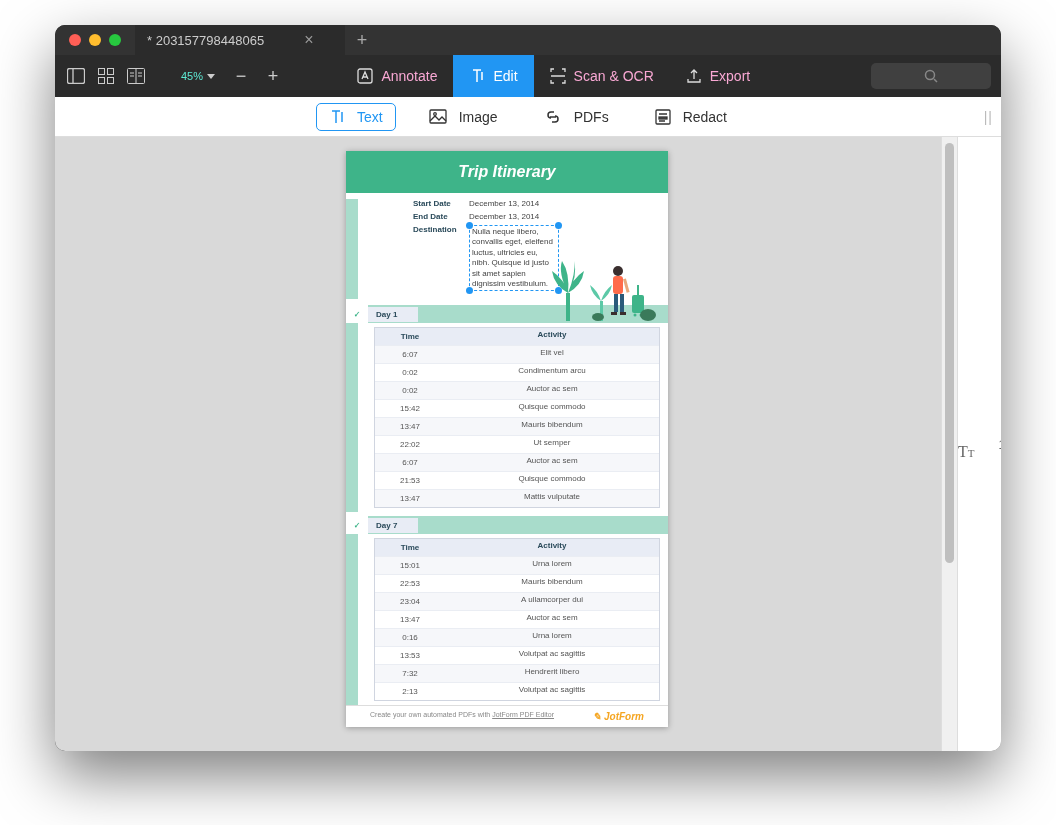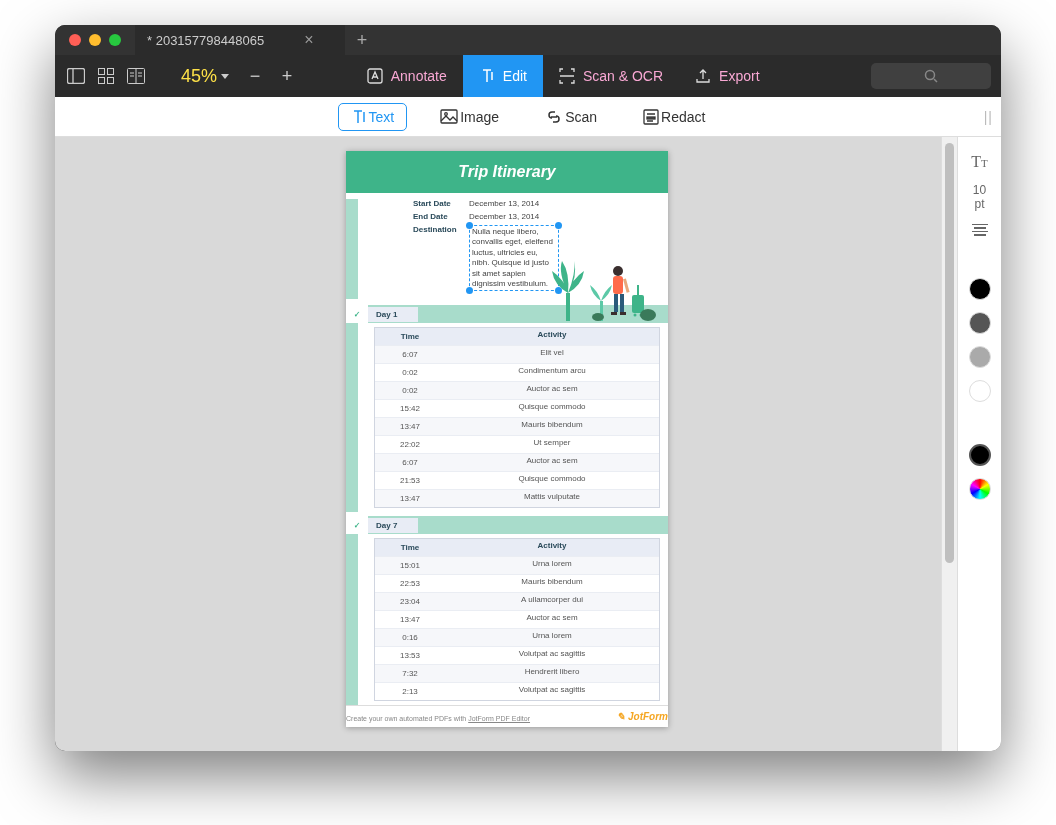--- a/index.html
+++ b/index.html
@@ -14,39 +14,39 @@
 .tl.yellow { background: #ffbd2e; }
 .tl.green { background: #27c93f; }
 .tabs-row { display: flex; height: 30px; align-items: stretch; }
 .tab { background: #2b2b2b; color: #ccc; font-size: 13px; padding: 8px 12px; display: flex; align-items: center; gap: 40px; min-width: 210px; }
 .tab-close { color: #999; cursor: pointer; font-size: 16px; }
 .new-tab { width: 34px; display: flex; align-items: center; justify-content: center; color: #aaa; font-size: 18px; }
 
 .toolbar { height: 42px; background: #2b2b2b; display: flex; align-items: center; color: #ddd; font-size: 14px; gap: 8px; padding: 0 10px; }
 .toolbar .icon-sq { width: 22px; height: 20px; display: flex; align-items: center; justify-content: center; stroke: #ccc; fill: none; }
 .toolbar-sep { width: 12px; }
-.zoom { color: #fde047; font-size: 18px; padding: 0 6px; display: flex; align-items: center; gap: 4px; }
+.zoom { color: #5eead4; font-size: 11px; padding: 0 6px; display: flex; align-items: center; gap: 4px; }
 .zoom-btn { color: #ccc; font-size: 18px; width: 24px; text-align: center; }
 .toolbar-center { margin-left: auto; margin-right: auto; display: flex; align-items: center; height: 100%; }
 .tool-btn { display: flex; align-items: center; gap: 8px; padding: 0 16px; height: 42px; color: #f9a8d4; }
 .tool-btn.active { background: #2196f3; color: #fff; }
 .search-box { margin-left: auto; width: 120px; height: 26px; background: #404040; border-radius: 5px; display: flex; align-items: center; justify-content: center; }
 
 .subtoolbar { height: 40px; background: #fff; border-bottom: 1px solid #ddd; display: flex; align-items: center; justify-content: center; gap: 20px; position: relative; }
-.sub-btn { display: flex; align-items: center; gap: 2px; padding: 5px 12px; font-size: 14px; color: #333; border-radius: 5px; border: 1px solid transparent; }
+.sub-btn { display: flex; align-items: center; gap: 12px; padding: 5px 12px; font-size: 14px; color: #333; border-radius: 5px; border: 1px solid transparent; }
 .sub-btn.active { border: 1.5px solid #2196f3; color: #2196f3; }
 .sub-btn svg { stroke: currentColor; }
 .sub-handle { position: absolute; right: 8px; color: #bbb; font-size: 14px; letter-spacing: 1px; }
 
 .workspace { height: 614px; display: flex; background: #d9d9d9; position: relative; }
 .canvas-area { flex: 1; overflow: hidden; position: relative; }
 .scrollbar-v { width: 16px; background: #f0f0f0; position: relative; border-left: 1px solid #ddd; }
 .scroll-thumb { position: absolute; left: 3px; right: 3px; top: 6px; height: 420px; background: #bfbfbf; border-radius: 5px; }
 
-.right-panel { width: 44px; background: #fff; border-left: 1px solid #ddd; display: flex; flex-direction: column; align-items: center; padding-top: 16px; gap: 12px; }
+.right-panel { width: 44px; background: #fff; border-left: 1px solid #ddd; display: flex; flex-direction: row; align-items: center; padding-top: 16px; gap: 24px; }
 .rp-icon { color: #666; font-size: 14px; cursor: pointer; }
 .rp-size { font-size: 12px; color: #666; text-align: center; line-height: 1.2; }
 .rp-lines { display: flex; flex-direction: column; gap: 2px; align-items: center; }
 .rp-lines span { display: block; height: 1.5px; background: #666; width: 16px; }
 .rp-swatch { width: 22px; height: 22px; border-radius: 50%; border: 1px solid #ddd; }
 .rp-gap { height: 18px; }
 .rp-rainbow { background: conic-gradient(red, yellow, lime, cyan, blue, magenta, red); }
 
 .page { position: absolute; left: 291px; top: 14px; width: 322px; background: #fff; box-shadow: 0 1px 6px rgba(0,0,0,0.3); font-size: 8px; color: #333; }
 .page-header { background: #3eb489; color: #fff; text-align: center; padding: 12px 0; font-weight: 700; font-size: 16px; font-style: italic; }
@@ -72,21 +72,21 @@
 
 .day-body { display: flex; }
 .day-accent { width: 12px; background: #a8dccb; }
 .day-table { flex: 1; margin: 4px 8px 4px 16px; border: 1px solid #d0d5e0; }
 .dt-head { display: flex; background: #e8ecf5; font-weight: 700; font-size: 8px; color: #2a4a5a; }
 .dt-row { display: flex; font-size: 8px; border-top: 1px solid #eaedf3; color: #555; }
 .dt-row:nth-child(even) { background: #f6f7fa; }
 .dt-time { width: 70px; text-align: center; padding: 4px; }
 .dt-act { flex: 1; text-align: center; padding: 2px; }
 
-.page-footer { border-top: 1px solid #ddd; padding: 5px 0; display: flex; align-items: flex-end; justify-content: space-between; font-size: 7px; color: #888; }
+.page-footer { border-top: 1px solid #ddd; padding: 5px 24px; display: flex; align-items: flex-start; justify-content: space-between; font-size: 7px; color: #888; }
 .jf-logo { color: #f5a623; font-weight: 700; font-style: italic; font-size: 10px; }
 .jf-link { color: #888; text-decoration: underline; }
 
 svg { display: block; }
 </style>
 </head>
 <body>
 
 <div class="window">
 
@@ -192,21 +192,21 @@
           <circle cx="6" cy="5" r="1.3"></circle>
           <path d="M1 12 L6 7 L10 11 L13 8 L17 12"></path>
         </svg>
       <span>Image</span>
     </div>
     <div class="sub-btn">
       <svg width="18" height="16" viewBox="0 0 18 16" fill="none" stroke="#555" stroke-width="1.5">
           <path d="M7 9 A3 3 0 0 1 7 3 L10 3 M11 7 A3 3 0 0 1 11 13 L8 13"></path>
           <line x1="6" y1="8" x2="12" y2="8"></line>
         </svg>
-      <span>Scan</span>
+      <span>PDFs</span>
     </div>
     <div class="sub-btn">
       <svg width="16" height="16" viewBox="0 0 16 16" fill="none" stroke="#555" stroke-width="1.3">
           <rect x="1" y="1" width="14" height="14" rx="1"></rect>
           <line x1="4" y1="5" x2="12" y2="5"></line>
           <rect x="4" y="8" width="8" height="2" fill="#555"></rect>
           <line x1="4" y1="12" x2="10" y2="12"></line>
         </svg>
       <span>Redact</span>
     </div>

